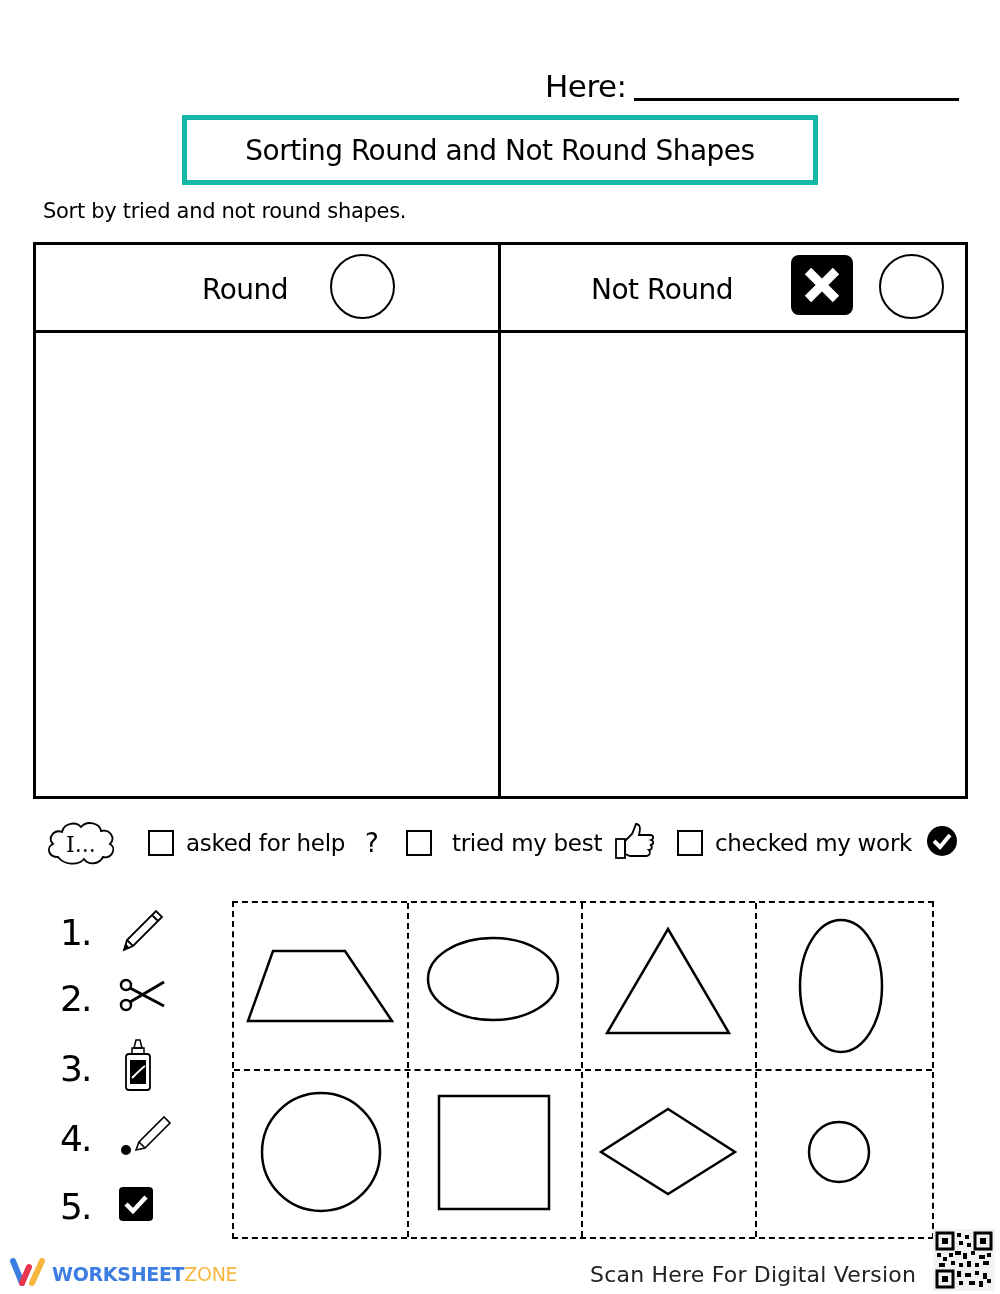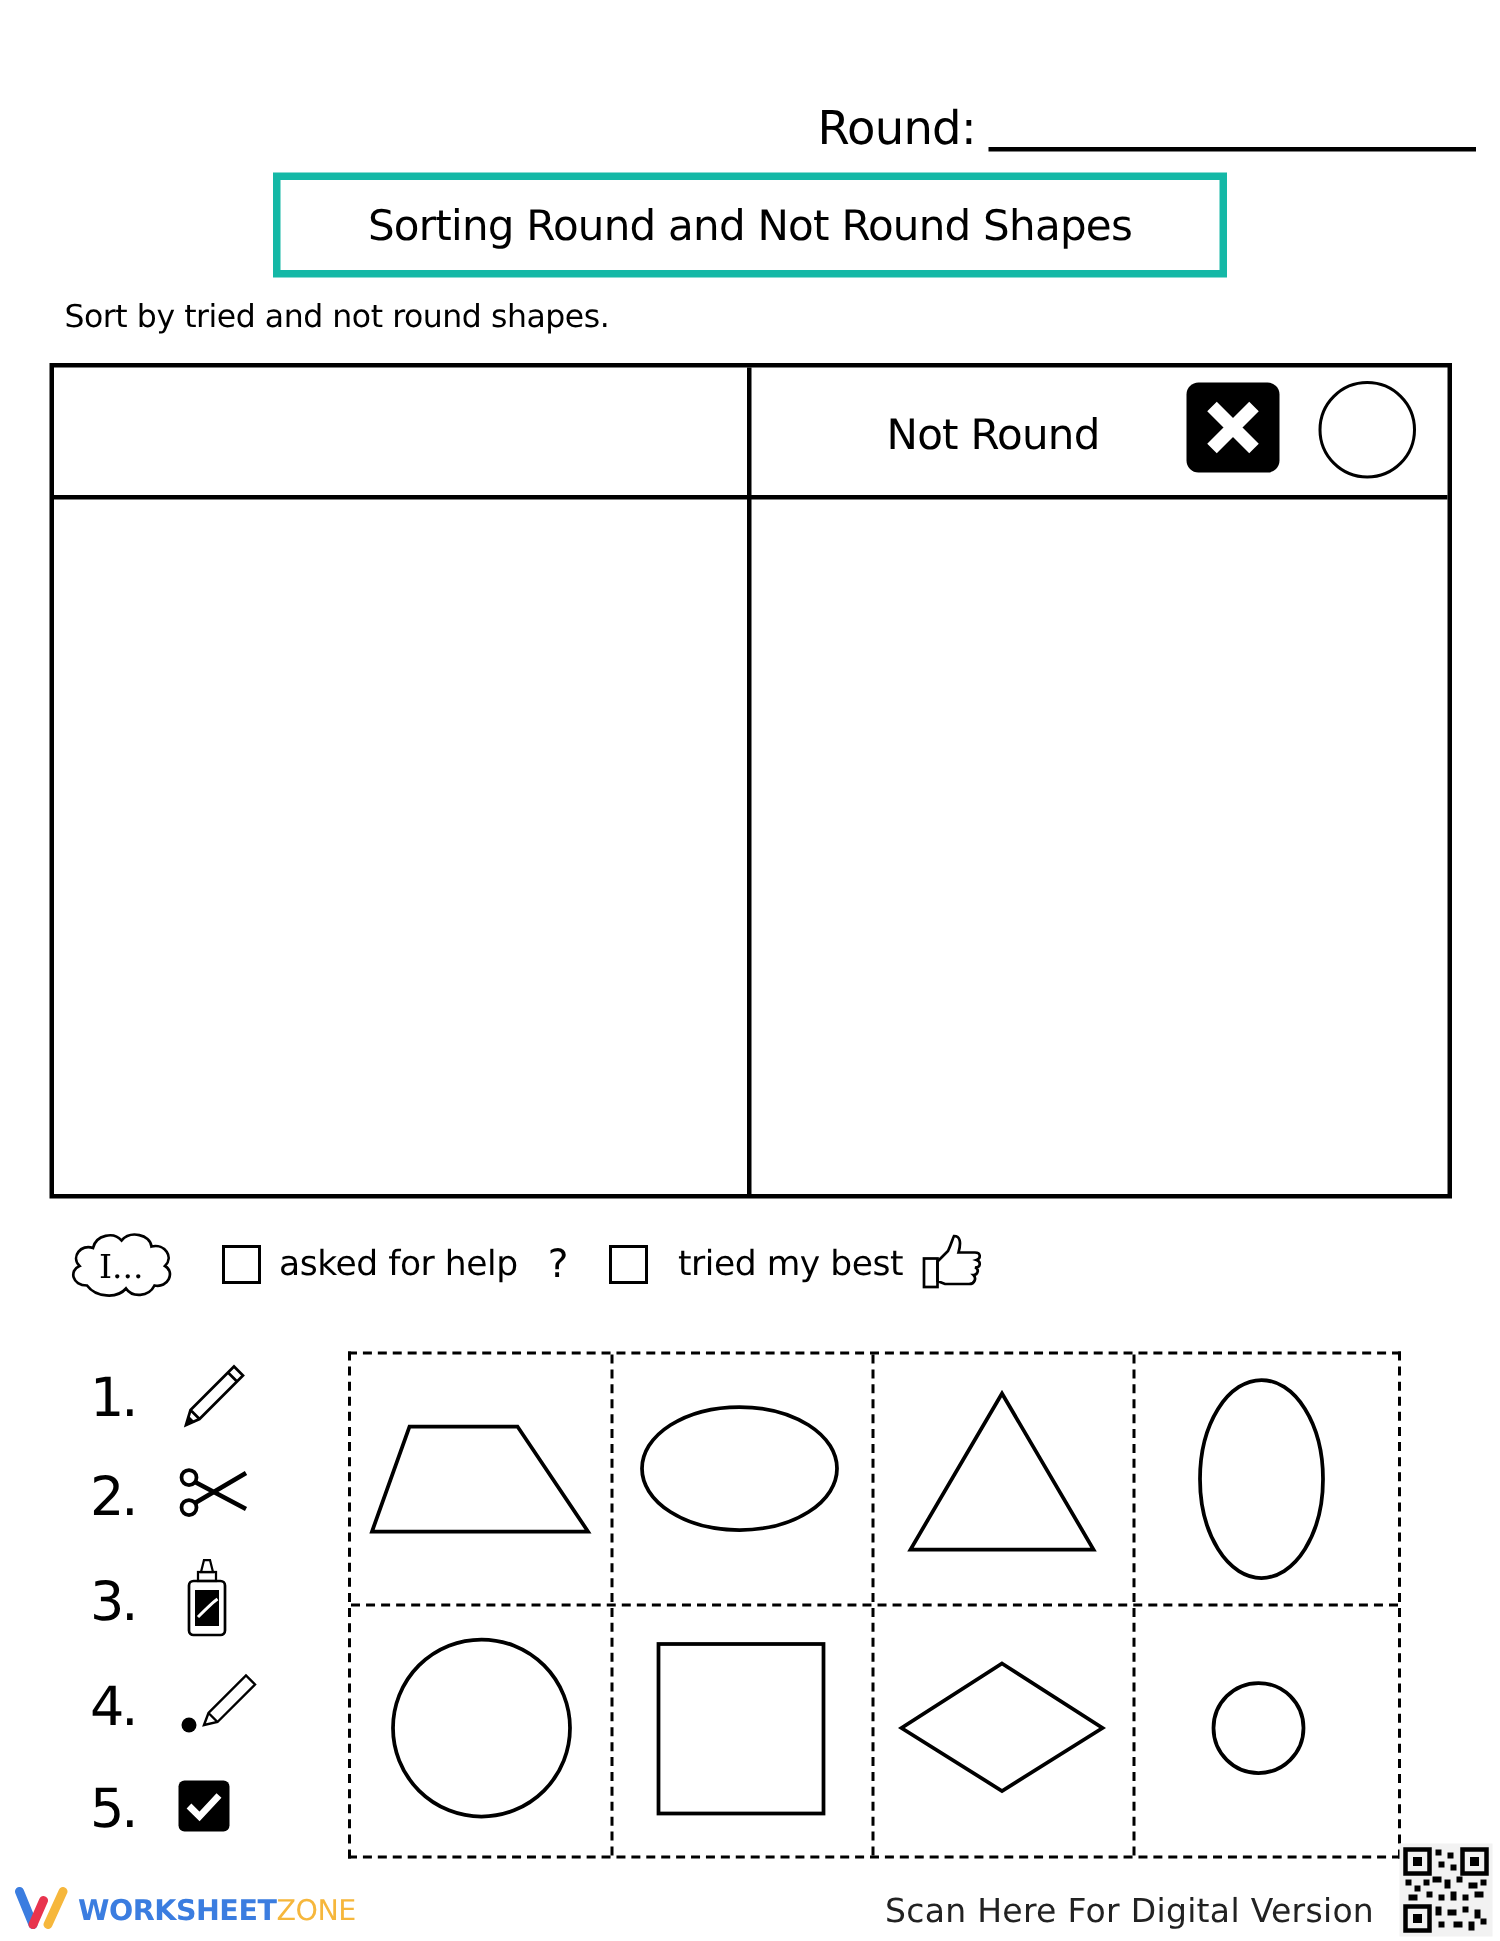--- a/index.html
+++ b/index.html
@@ -41,34 +41,38 @@
   .logo { position: absolute; left: 10px; top: 1258px; display: flex; align-items: center; }
   .logo-a { font-size: 19px; font-weight: bold; color: #3b7de0; letter-spacing: -0.3px; }
   .logo-b { font-size: 19px; font-weight: normal; color: #f6b73c; letter-spacing: -0.3px; }
   .scan { position: absolute; left: 590px; top: 1262px; font-size: 22px; color: #222; letter-spacing: 0.2px; }
   .qr { position: absolute; left: 933px; top: 1229px; width: 62px; height: 62px; background: #f2f2f2; }
 </style>
 </head>
 <body>
 
 <div class="name-row">
-  <span class="name-label">Round:</span>
+  <span class="name-label">Here:</span>
   <span class="name-line"></span>
 </div>
 
 <div class="title-box">
   <span class="title-text">Sorting Round and Not Round Shapes</span>
 </div>
 
 <div class="instructions">Sort by tried and not round shapes.</div>
 
 <div class="sort-table">
   <div class="sort-header"></div>
   <div class="sort-divider"></div>
 
+  <div class="col-head" style="left:0;width:462px;">
+    <span class="col-label" style="position:absolute;left:166px;">Round</span>
+    <span class="circle-icon" style="position:absolute;left:294px;top:9px;"></span>
+  </div>
   <div class="col-head" style="left:465px;width:467px;">
     <span class="col-label" style="position:absolute;left:90px;text-align:right;">Not Round</span>
     <span class="x-box" style="position:absolute;left:290px;top:10px;">
       <svg width="40" height="40" viewBox="0 0 40 40">
           <path d="M6 6 L34 34 M34 6 L6 34" stroke="#fff" stroke-width="9" stroke-linecap="butt"></path>
         </svg>
     </span>
     <span class="circle-icon" style="position:absolute;left:378px;top:9px;"></span>
   </div>
 
@@ -94,20 +98,30 @@
       </svg>
     </span>
   </div>
 
   <div class="sc-item" style="left:104px;">
     <span class="chk"></span>
     <span class="sc-text" style="margin-left:12px;">asked for help</span>
     <span class="sc-text" style="margin-left:20px;font-size:26px;">?</span>
   </div>
 
+  <div class="sc-item" style="left:633px;">
+    <span class="chk"></span>
+    <span class="sc-text" style="margin-left:12px;">checked my work</span>
+    <span style="margin-left:14px;">
+      <svg width="32" height="32" viewBox="0 0 32 32">
+          <circle cx="16" cy="16" r="15" fill="#000"></circle>
+          <path d="M8 16 L14 22 L24 10" stroke="#fff" stroke-width="4" fill="none"></path>
+        </svg>
+    </span>
+  </div>
 </div>
 
 <div class="steps">
   <div class="step" style="top:2px;">
     <span class="step-num">1.</span>
     <span>
       <svg width="48" height="48" viewBox="0 0 48 48">
           <path d="M6 44 L9 34 L38 5 L44 11 L15 40 Z M9 34 L15 40 M34 9 L40 15" fill="none" stroke="#000" stroke-width="1.8"></path>
           <path d="M6 44 L8 38 L12 42 Z" fill="#000"></path>
         </svg>

